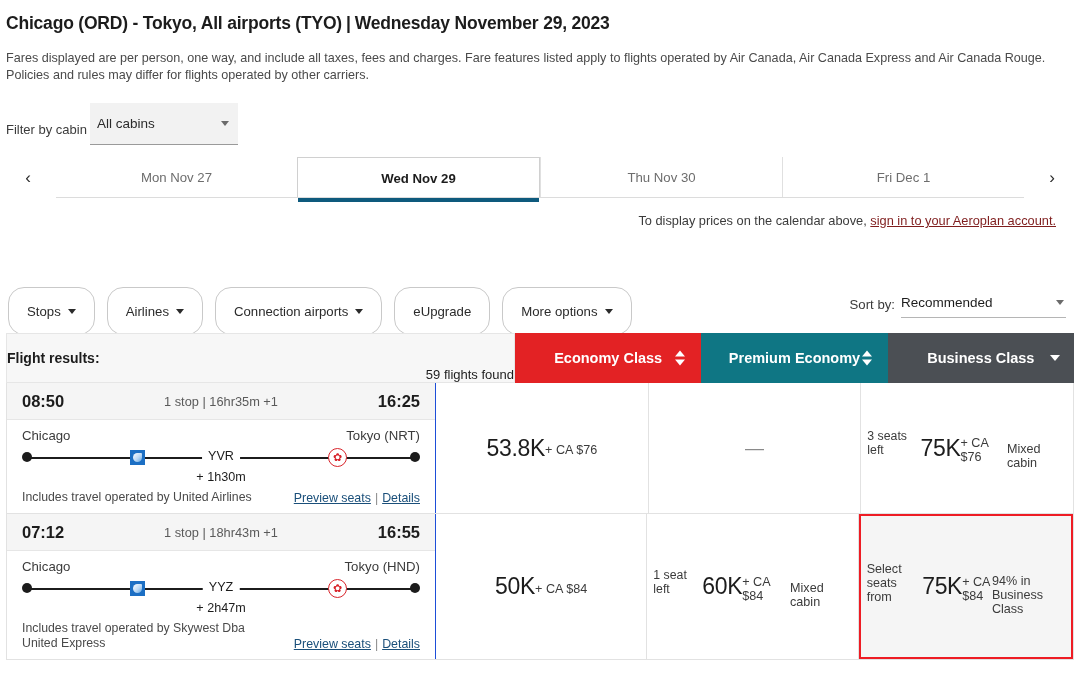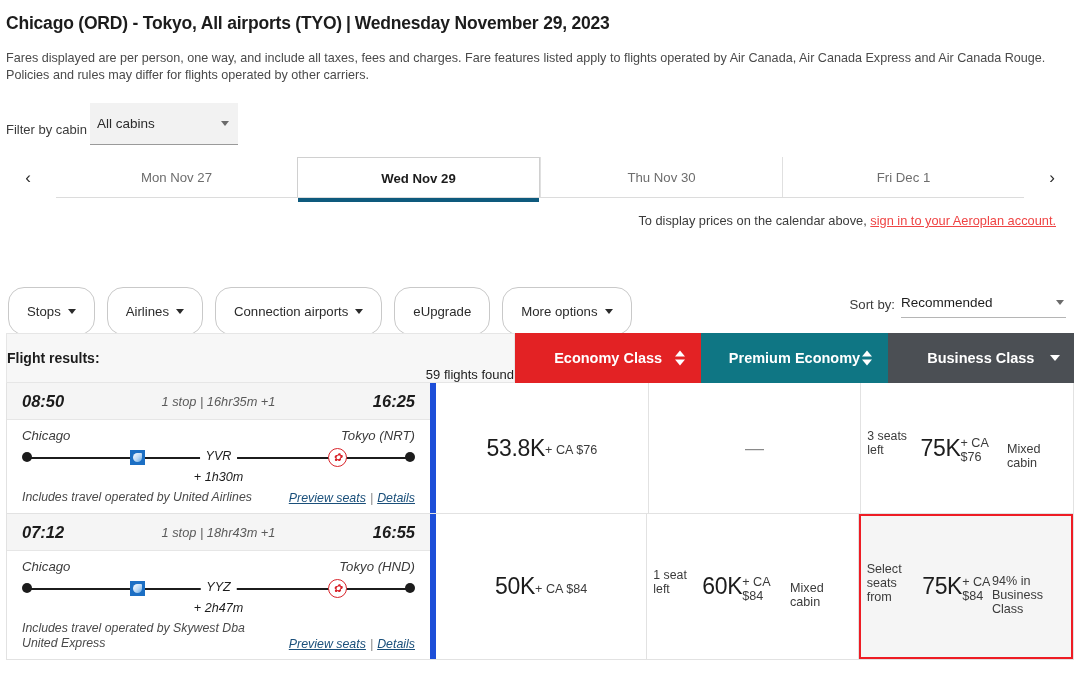--- a/index.html
+++ b/index.html
@@ -73,21 +73,21 @@
   .date-underline {
     position: absolute; left: 56px; right: 56px; top: 197px;
     height: 1px; background: #dcdcdc;
   }
 
   
   .signin-note {
     position: absolute; right: 24px; top: 213px;
     font-size: 12.8px; color: #3b3b3b;
   }
-  .signin-note a { color: #ef4444; text-decoration: underline; cursor: pointer; }
+  .signin-note a { color: #7f1d1d; text-decoration: underline; cursor: pointer; }
 
   
   .filters {
     position: absolute; left: 8px; top: 287px; display: flex; gap: 12px;
   }
   .pill {
     height: 48px; border: 1px solid #c9c9c9; border-radius: 16px;
     background: #fff; display: flex; align-items: center; gap: 7px;
     padding: 0 18px; font-size: 13.2px; color: #2b2b2b; cursor: pointer;
     white-space: nowrap;
@@ -129,21 +129,21 @@
     display: flex; flex-direction: column; gap: 3px;
   }
   .tri-up { width:0;height:0;border-left:5px solid transparent;border-right:5px solid transparent;border-bottom:6px solid #fff; }
   .tri-dn { width:0;height:0;border-left:5px solid transparent;border-right:5px solid transparent;border-top:6px solid #fff; }
   .th-class .single-caret {
     position: absolute; right: 14px; top: 50%; transform: translateY(-50%);
     width:0;height:0;border-left:5px solid transparent;border-right:5px solid transparent;border-top:6px solid #fff;
   }
 
   .trow { display: flex; border: 1px solid #e2e2e2; border-top: none; }
-  .flight-cell { width: 429px; border-right: 6px solid #1d4ed8; font-style: italic; }
+  .flight-cell { width: 429px; border-right: 1px solid #1d4ed8; }
   .fc-top {
     height: 37px; background: #f5f5f5; display: flex; align-items: center;
     padding: 0 15px; border-bottom: 1px solid #e6e6e6;
   }
   .fc-top .time { font-size: 16.5px; font-weight: bold; color: #1c1c1c; }
   .fc-top .mid { flex: 1; text-align: center; font-size: 12.8px; color: #5a5a5a; }
   .fc-body { padding: 8px 15px 0 15px; position: relative; }
   .cities { display: flex; justify-content: space-between; font-size: 13.2px; color: #3b3b3b; }
   .route { position: relative; height: 22px; margin-top: 4px; }
   .route .line {

